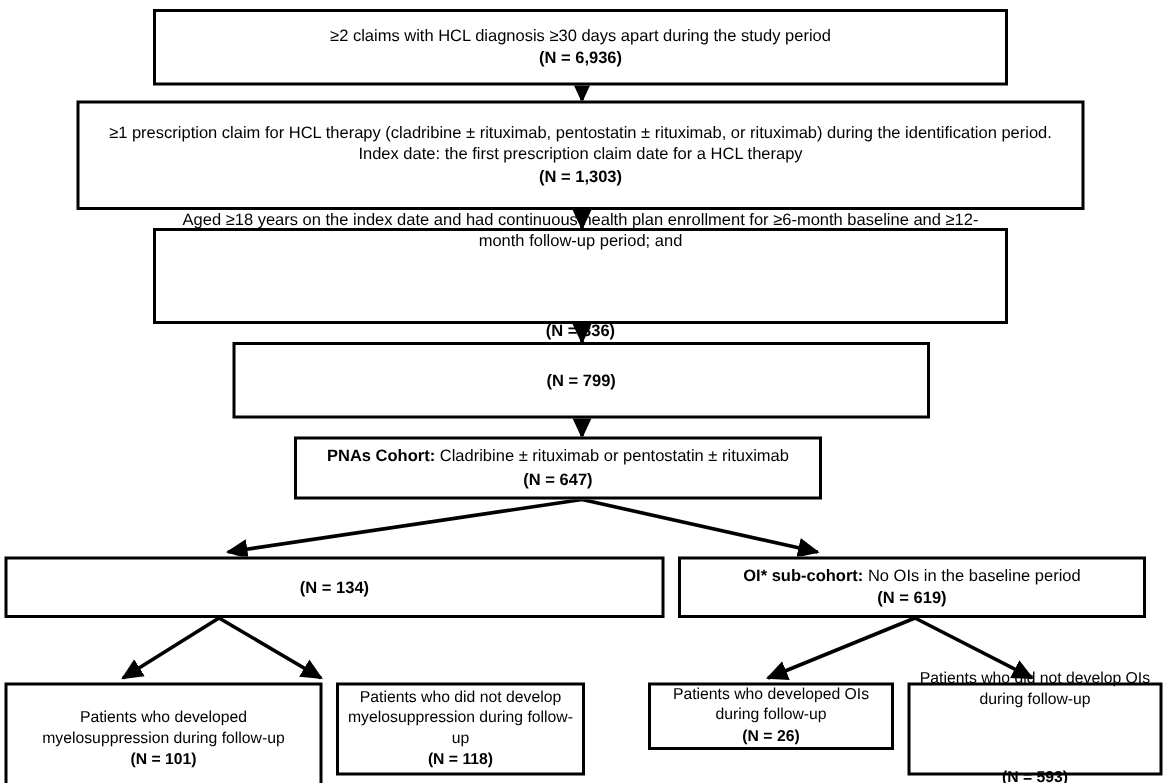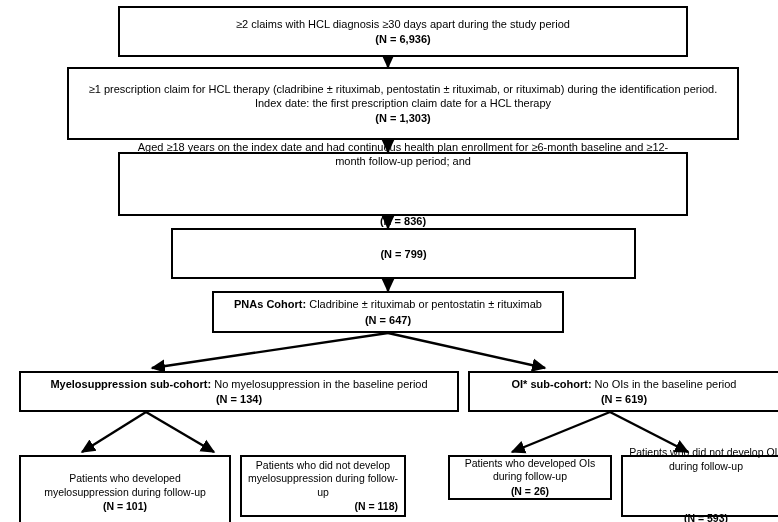--- a/index.html
+++ b/index.html
@@ -25,21 +25,20 @@
     background: #ffffff;
     display: flex;
     flex-direction: column;
     align-items: center;
     justify-content: center;
     text-align: center;
     color: #000000;
     line-height: 1.28;
     padding: 2px 6px;
     z-index: 3;
-    margin-left: 16px;
   }
   .node .body {
     font-size: 11px;
   }
   .node .count {
     font-size: 11px;
     font-weight: bold;
     margin-top: 1px;
   }
   .node .lead {
@@ -104,35 +103,34 @@
   <div class="node" style="left:155px; top:228px; width:465px; height:51px;">
     <div class="count">(N = 799)</div>
   </div>
 
   <div class="node" style="left:196px; top:291px; width:352px; height:42px;">
     <div class="body"><span class="lead">PNAs Cohort:</span><span> Cladribine ± rituximab or pentostatin ± rituximab</span></div>
     <div class="count">(N = 647)</div>
   </div>
 
   <div class="node" style="left:3px; top:371px; width:440px; height:41px;">
-    <div class="body"><span class="lead">Myelosuppression sub-cohort:</span><span> No myelosuppression in the baseline period</span></div>
     <div class="count">(N = 134)</div>
   </div>
 
   <div class="node" style="left:452px; top:371px; width:312px; height:41px;">
     <div class="body"><span class="lead">OI* sub-cohort:</span><span> No OIs in the baseline period</span></div>
     <div class="count">(N = 619)</div>
   </div>
 
   <div class="node small" style="left:3px; top:455px; width:212px; height:76px;">
     <div class="body">Patients who developed myelosuppression during follow-up</div>
     <div class="count">(N = 101)</div>
   </div>
 
-  <div class="node small" style="left:224px; top:455px; width:166px; height:62px;align-items:flex-end;">
+  <div class="node small" style="left:224px; top:455px; width:166px; height:62px;">
     <div class="body">Patients who did not develop myelosuppression during follow-up</div>
     <div class="count">(N = 118)</div>
   </div>
 
   <div class="node small" style="left:432px; top:455px; width:164px; height:45px;">
     <div class="body">Patients who developed OIs during follow-up</div>
     <div class="count">(N = 26)</div>
   </div>
 
   <div class="node small" style="left:605px; top:455px; width:170px; height:62px;gap:38px;">

